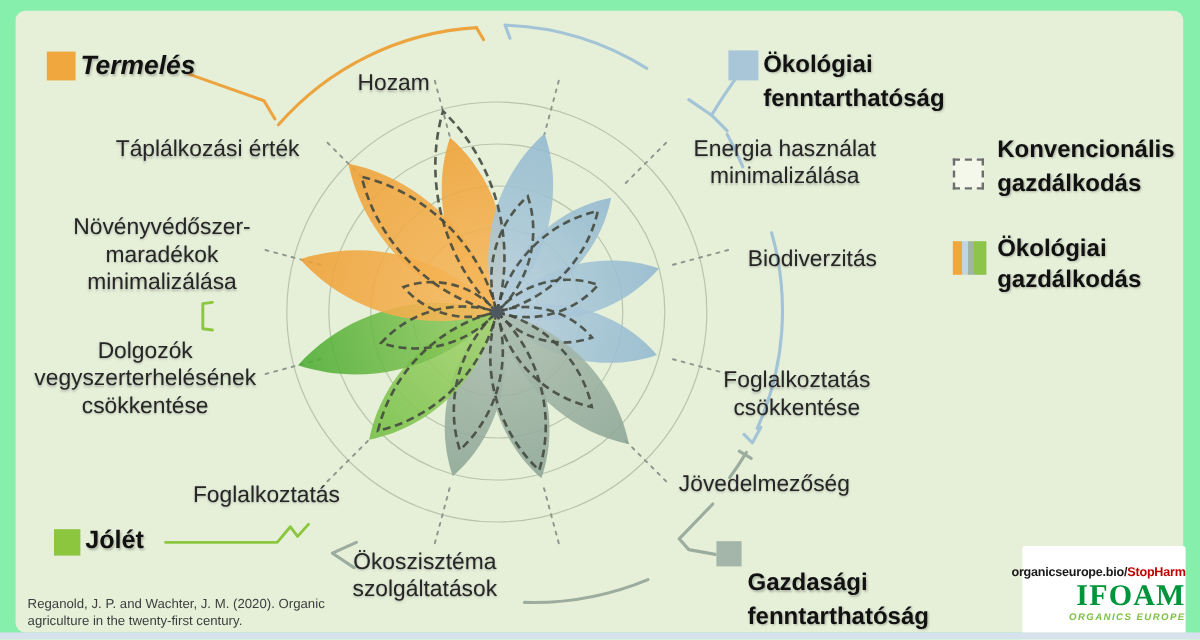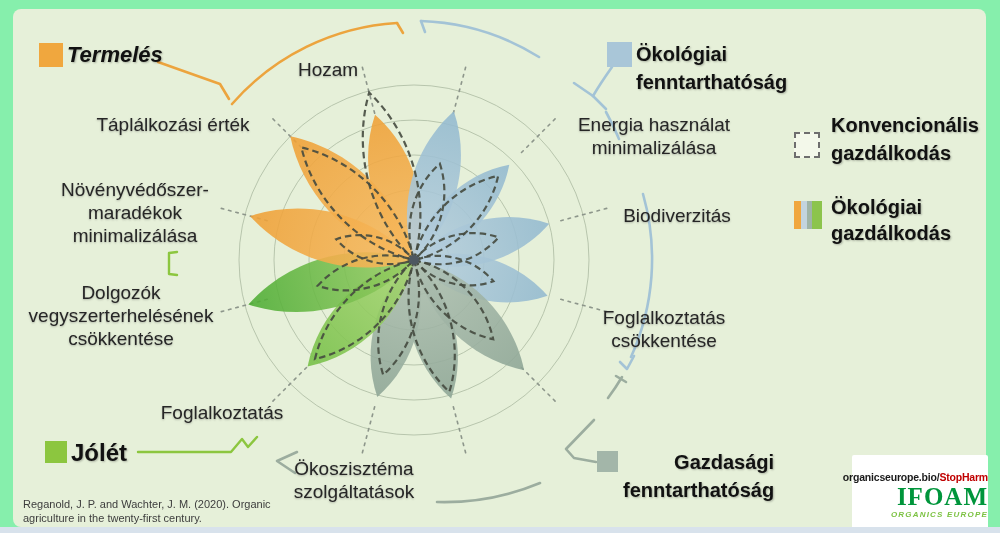--- a/index.html
+++ b/index.html
@@ -158,20 +158,21 @@
         <circle cx="414" cy="260" r="5" fill="#4E5963" opacity="0.95"></circle>
       </g>
   </svg>
 
   <div class="axis-label" style="left:328px;top:70px;">Hozam</div>
   <div class="axis-label" style="left:654px;top:136px;">Energia használat
 minimalizálása</div>
   <div class="axis-label" style="left:677px;top:216px;">Biodiverzitás</div>
   <div class="axis-label" style="left:664px;top:329px;">Foglalkoztatás
 csökkentése</div>
+  <div class="axis-label" style="left:637px;top:404px;">Jövedelmezőség</div>
   <div class="axis-label" style="left:354px;top:480px;">Ökoszisztéma
 szolgáltatások</div>
   <div class="axis-label" style="left:222px;top:413px;">Foglalkoztatás</div>
   <div class="axis-label" style="left:121px;top:316px;">Dolgozók
 vegyszerterhelésének
 csökkentése</div>
   <div class="axis-label" style="left:135px;top:213px;">Növényvédőszer-
 maradékok
 minimalizálása</div>
   <div class="axis-label" style="left:173px;top:125px;">Táplálkozási érték</div>
@@ -185,24 +186,24 @@
 
   <div class="swatch swatch-dashed" style="left:794px;top:132px;width:26px;height:26px;"></div>
   <div class="legend-label" style="left:831px;top:111px;font-size:20px;line-height:28px;">Konvencionális
 gazdálkodás</div>
 
   <div class="swatch" style="left: 794px; top: 201px; width: 28px; height: 28px; background: linear-gradient(90deg, rgb(240, 167, 62) 0px, rgb(240, 167, 62) 26%, rgb(195, 212, 222) 26%, rgb(195, 212, 222) 46%, rgb(159, 180, 167) 46%, rgb(159, 180, 167) 64%, rgb(140, 196, 76) 64%, rgb(140, 196, 76) 100%);"></div>
   <div class="legend-label" style="left:831px;top:194px;font-size:20px;line-height:26px;">Ökológiai
 gazdálkodás</div>
 
   <div class="swatch" style="left: 45px; top: 441px; width: 22px; height: 22px; background: rgb(140, 198, 63);"></div>
-  <div class="legend-label" style="left:71px;top:439px;font-size:24px;">Jólét</div>
+  <div class="legend-label" style="left:71px;top:439px;font-size:21px;">Jólét</div>
 
   <div class="swatch" style="left: 597px; top: 451px; width: 21px; height: 21px; background: rgb(163, 182, 169);"></div>
-  <div class="legend-label" style="left:623px;top:448px;font-size:20px;line-height:28px;text-align:right;">Gazdasági
+  <div class="legend-label" style="left:623px;top:472px;font-size:20px;line-height:28px;">Gazdasági
 fenntarthatóság</div>
 
   <div class="citation">
     <span>Reganold, J. P. and Wachter, J. M. (2020). Organic
 agriculture in the twenty-first century.</span><br>
     
   </div>
 
   <div class="ifoam-box">
     <div class="ifoam-url"><span>organicseurope.bio/</span><span class="red">StopHarm</span></div>

